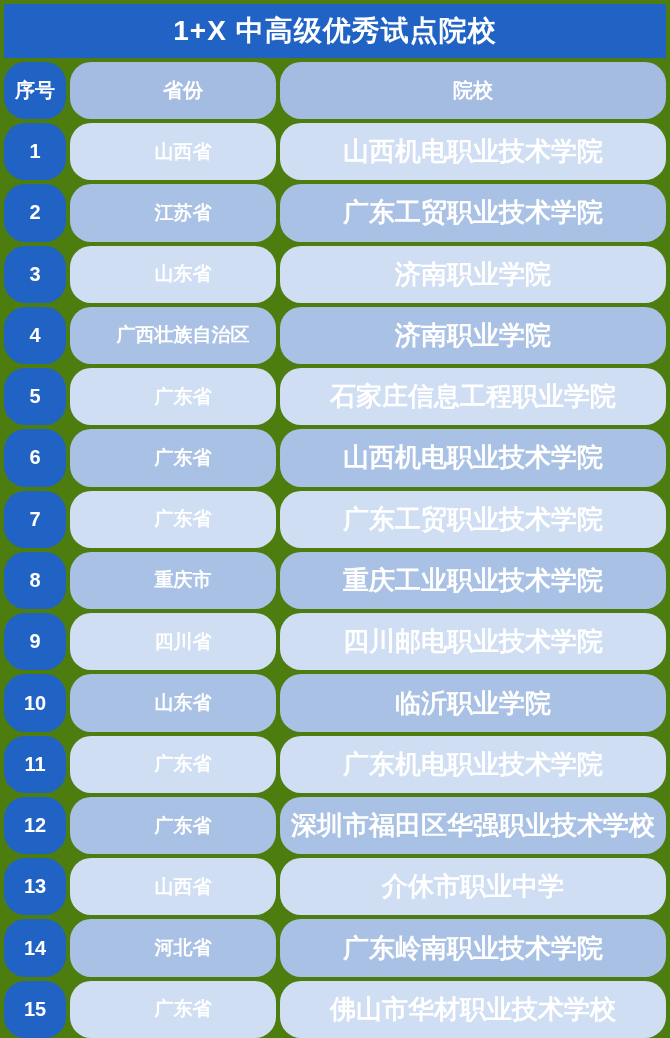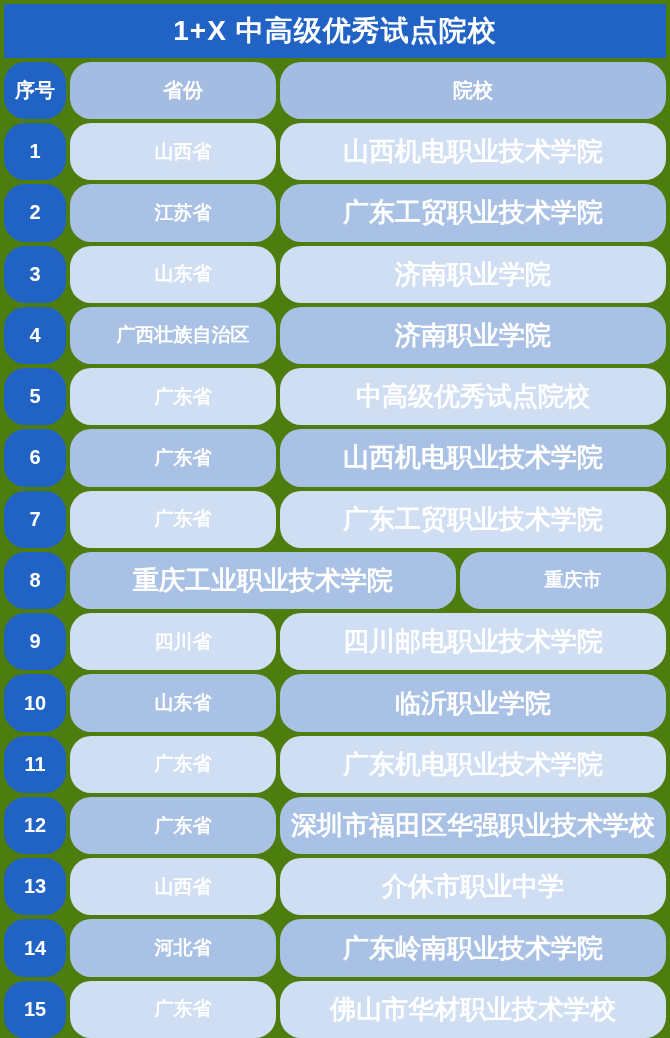--- a/index.html
+++ b/index.html
@@ -106,39 +106,39 @@
 
   <div class="row data-row dark">
     <div class="cell no">4</div>
     <div class="cell province">广西壮族自治区</div>
     <div class="cell school">济南职业学院</div>
   </div>
 
   <div class="row data-row light">
     <div class="cell no">5</div>
     <div class="cell province">广东省</div>
-    <div class="cell school">中高级优秀试点院校</div>
+    <div class="cell school">石家庄信息工程职业学院</div>
   </div>
 
   <div class="row data-row dark">
     <div class="cell no">6</div>
     <div class="cell province">广东省</div>
     <div class="cell school">山西机电职业技术学院</div>
   </div>
 
   <div class="row data-row light">
     <div class="cell no">7</div>
     <div class="cell province">广东省</div>
     <div class="cell school">广东工贸职业技术学院</div>
   </div>
 
   <div class="row data-row dark">
     <div class="cell no">8</div>
+    <div class="cell province">重庆市</div>
     <div class="cell school">重庆工业职业技术学院</div>
-    <div class="cell province">重庆市</div>
   </div>
 
   <div class="row data-row light">
     <div class="cell no">9</div>
     <div class="cell province">四川省</div>
     <div class="cell school">四川邮电职业技术学院</div>
   </div>
 
   <div class="row data-row dark">
     <div class="cell no">10</div>

